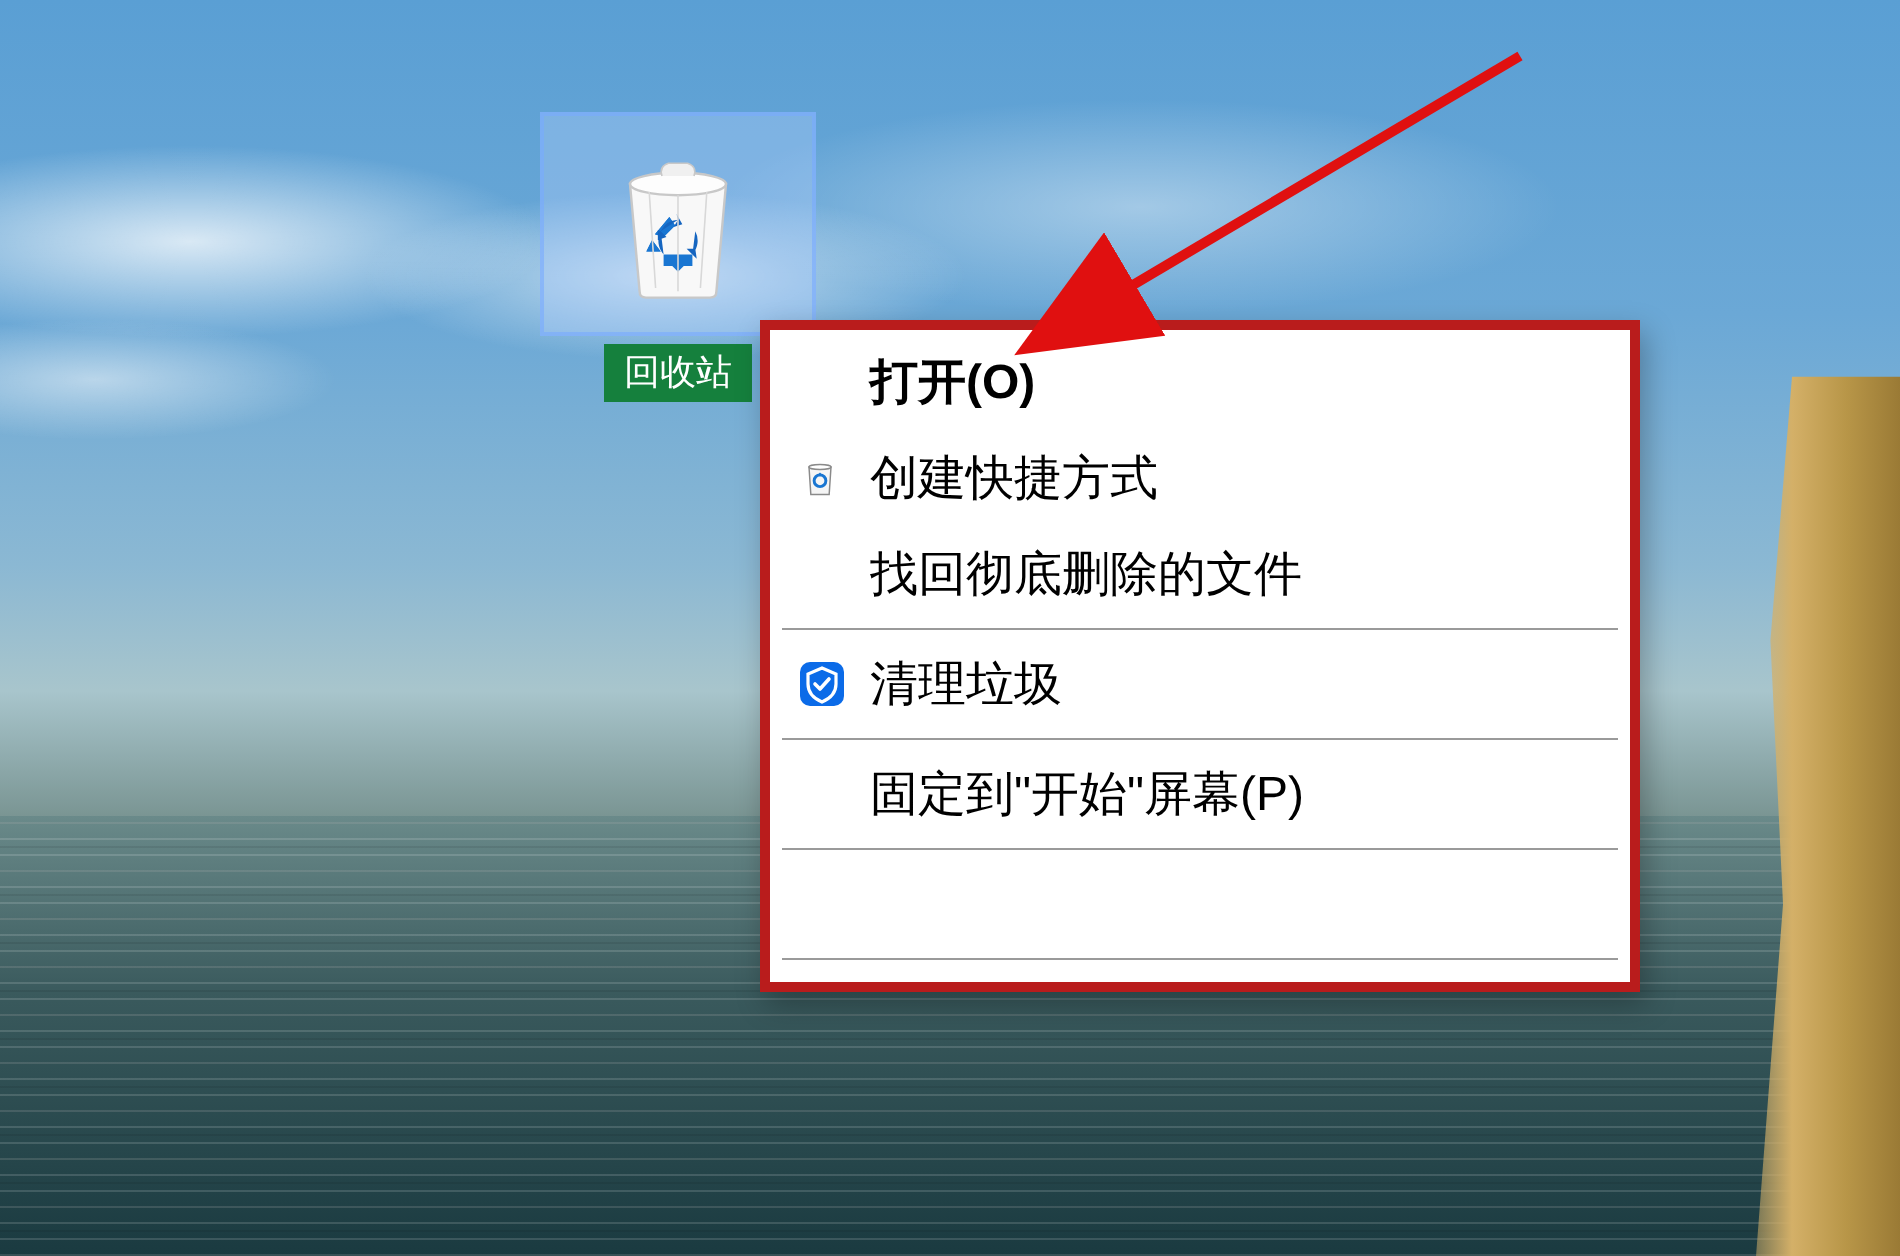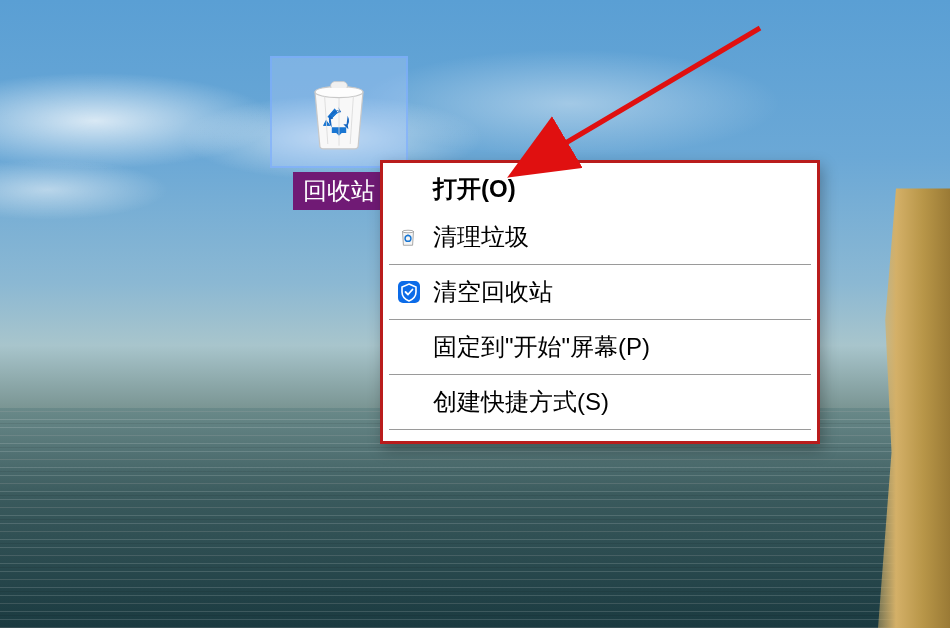--- a/index.html
+++ b/index.html
@@ -47,33 +47,33 @@
     .icon-selection {
       width: 138px; height: 112px;
       background: rgba(180,210,255,0.35);
       border: 2px solid rgba(120,170,255,0.6);
       display: flex; align-items: center; justify-content: center;
       margin-bottom: 4px;
     }
     .bin-svg { width: 80px; height: 80px; }
     .icon-label {
       display: inline-block;
-      background: #701a75;
+      background: #15803d;
       color: #fff;
       padding: 2px 10px;
-      font-size: 24px;
+      font-size: 18px;
       line-height: 1.4;
     }
 
     .context-menu {
       position: absolute;
       top: 160px; left: 380px;
       width: 440px;
       background: #fff;
-      border: 3px solid #b91c1c;
+      border: 5px solid #b91c1c;
       box-shadow: 3px 6px 14px rgba(0,0,0,0.28);
       padding: 2px 0 8px 0;
     }
     .menu-item {
       display: flex; align-items: center;
       height: 48px;
       padding: 0 18px 0 14px;
       cursor: default;
     }
     .menu-item.bold .menu-text { font-weight: 700; }
@@ -135,49 +135,52 @@
 
   <div class="menu-item">
     <span class="menu-icon">
       <svg width="22" height="22" viewBox="0 0 24 24">
         <path d="M6 6 L18 6 L17 21 L7 21 Z" fill="#f5f5f5" stroke="#8a8a8a" stroke-width="0.8"></path>
         <ellipse cx="12" cy="6" rx="6" ry="1.4" fill="#fff" stroke="#8a8a8a" stroke-width="0.8"></ellipse>
         <circle cx="12" cy="13.5" r="3.2" fill="none" stroke="#1976d2" stroke-width="1.6"></circle>
         <path d="M10 11 L12 9 L14 11" fill="#1976d2"></path>
       </svg>
     </span>
-    <span class="menu-text">清理垃圾</span>
+    <span class="menu-text">创建快捷方式</span>
   </div>
 
+  <div class="menu-item">
+    <span class="menu-icon"></span>
+    <span class="menu-text">找回彻底删除的文件</span>
+  </div>
 
   <div class="menu-separator"></div>
 
   <div class="menu-item">
     <span class="menu-icon">
       <svg width="24" height="24" viewBox="0 0 24 24">
         <rect x="1" y="1" width="22" height="22" rx="5" fill="#0b6be8"></rect>
         <path d="M12 4 L19 7 L19 12 Q19 18 12 21 Q5 18 5 12 L5 7 Z" fill="none" stroke="#fff" stroke-width="1.6"></path>
         <path d="M8.5 12 L11 14.5 L15.5 9.5" fill="none" stroke="#fff" stroke-width="1.8" stroke-linecap="round" stroke-linejoin="round"></path>
       </svg>
     </span>
-    <span class="menu-text">清空回收站</span>
+    <span class="menu-text">清理垃圾</span>
   </div>
 
   <div class="menu-separator"></div>
 
   <div class="menu-item">
     <span class="menu-icon"></span>
     <span class="menu-text">固定到"开始"屏幕(P)</span>
   </div>
 
   <div class="menu-separator"></div>
 
   <div class="menu-item">
     <span class="menu-icon"></span>
-    <span class="menu-text">创建快捷方式(S)</span>
   </div>
 
 
   <div class="menu-separator"></div>
 
 </div>
 
 <svg class="arrow" width="320" height="170">
   <defs>
     <marker id="ah" markerWidth="14" markerHeight="12" refX="11" refY="6" orient="auto">

